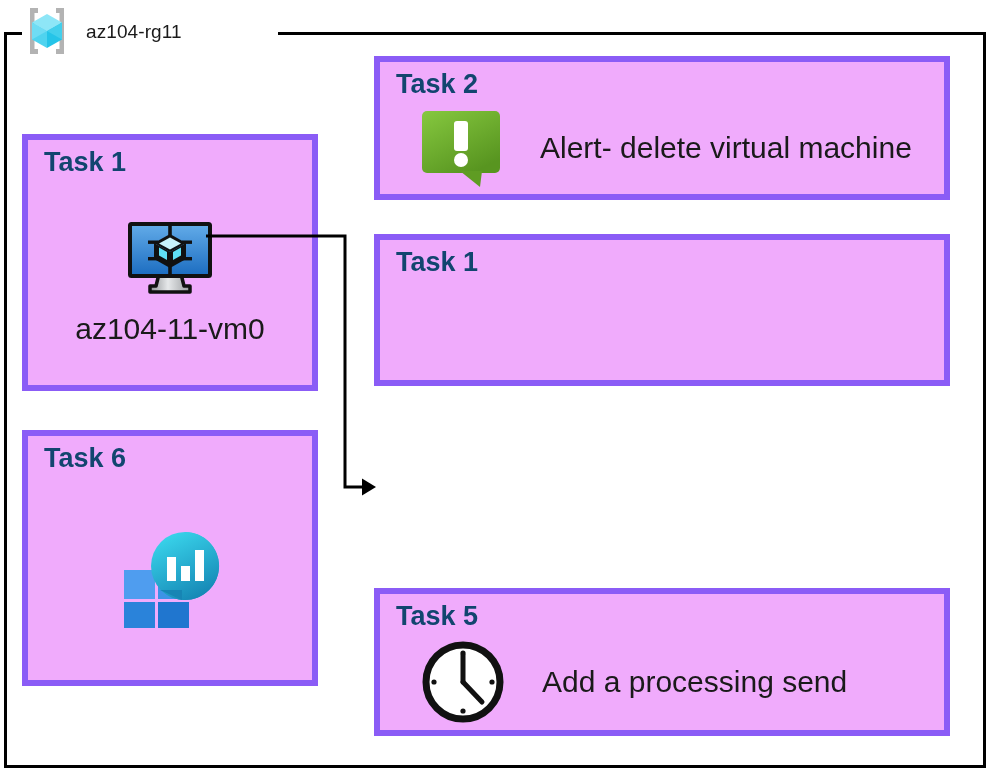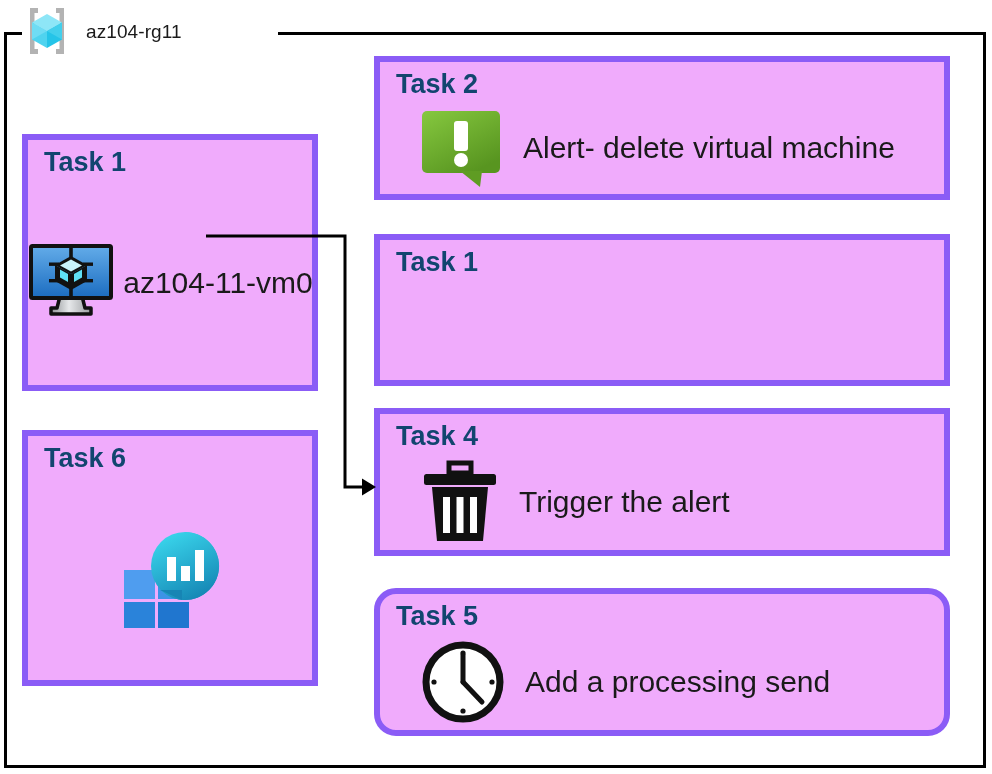--- a/index.html
+++ b/index.html
@@ -92,21 +92,21 @@
     left: 22px;
     width: 296px;
   }
   .task-left .stack {
     position: absolute;
     left: 0;
     right: 0;
     top: 48px;
     bottom: 6px;
     display: flex;
-    flex-direction: row;
+    flex-direction: column;
     align-items: center;
     justify-content: center;
     gap: 8px;
   }
   .task-left .task-text { text-align: center; }
 
   #task1 { top: 134px;  height: 257px; padding-left: 48px; }
   #task6 { top: 430px;  height: 256px; }
 
   
@@ -116,26 +116,26 @@
   }
   .task-right .row {
     position: absolute;
     left: 40px;
     right: 12px;
     top: 44px;
     bottom: 4px;
     display: flex;
     flex-direction: row;
     align-items: center;
-    gap: 19px;
+    gap: 36px;
   }
   #task2 { top: 56px;  height: 144px; }
   #task3 { top: 234px; height: 152px; }
   #task4 { top: 408px; height: 148px; }
-  #task5 { top: 588px; height: 148px; border-radius: 22px; }
+  #task5 { top: 588px; height: 148px; }
 
   .icon-slot {
     flex: 0 0 auto;
     display: flex;
     align-items: center;
     justify-content: center;
   }
 
   
   .connector {
@@ -264,40 +264,20 @@
         </svg>
       </span>
       <span class="task-text">Alert- delete virtual machine</span>
     </div>
   </div>
 
   <div class="task task-right" id="task3">
     <div class="task-label">Task 1</div>
   </div>
 
-  <div class="task task-right" id="task4">
-    <div class="task-label">Task 4</div>
-    <div class="row">
-      <span class="icon-slot">
-        <svg width="80" height="86" viewBox="0 0 80 86" aria-hidden="true">
-
-          <path d="M29,4 h22 v10 h-22 z" fill="none" stroke="#111" stroke-width="5"></path>
-
-          <rect x="4" y="15" width="72" height="11" rx="2.5" fill="#111"></rect>
-
-          <path d="M12,28 h56 l-5,54 h-46 z" fill="#111"></path>
-
-          <rect x="23" y="38" width="7" height="36" fill="#ffffff"></rect>
-          <rect x="36.5" y="38" width="7" height="36" fill="#ffffff"></rect>
-          <rect x="50" y="38" width="7" height="36" fill="#ffffff"></rect>
-        </svg>
-      </span>
-      <span class="task-text">Trigger the alert</span>
-    </div>
-  </div>
 
   <div class="task task-right" id="task5">
     <div class="task-label">Task 5</div>
     <div class="row">
       <span class="icon-slot">
         <svg width="86" height="86" viewBox="0 0 86 86" aria-hidden="true">
           <circle cx="43" cy="43" r="37" fill="#ffffff" stroke="#111" stroke-width="7"></circle>
 
           <circle cx="43" cy="14" r="2.6" fill="#111"></circle>
           <circle cx="43" cy="72" r="2.6" fill="#111"></circle>

